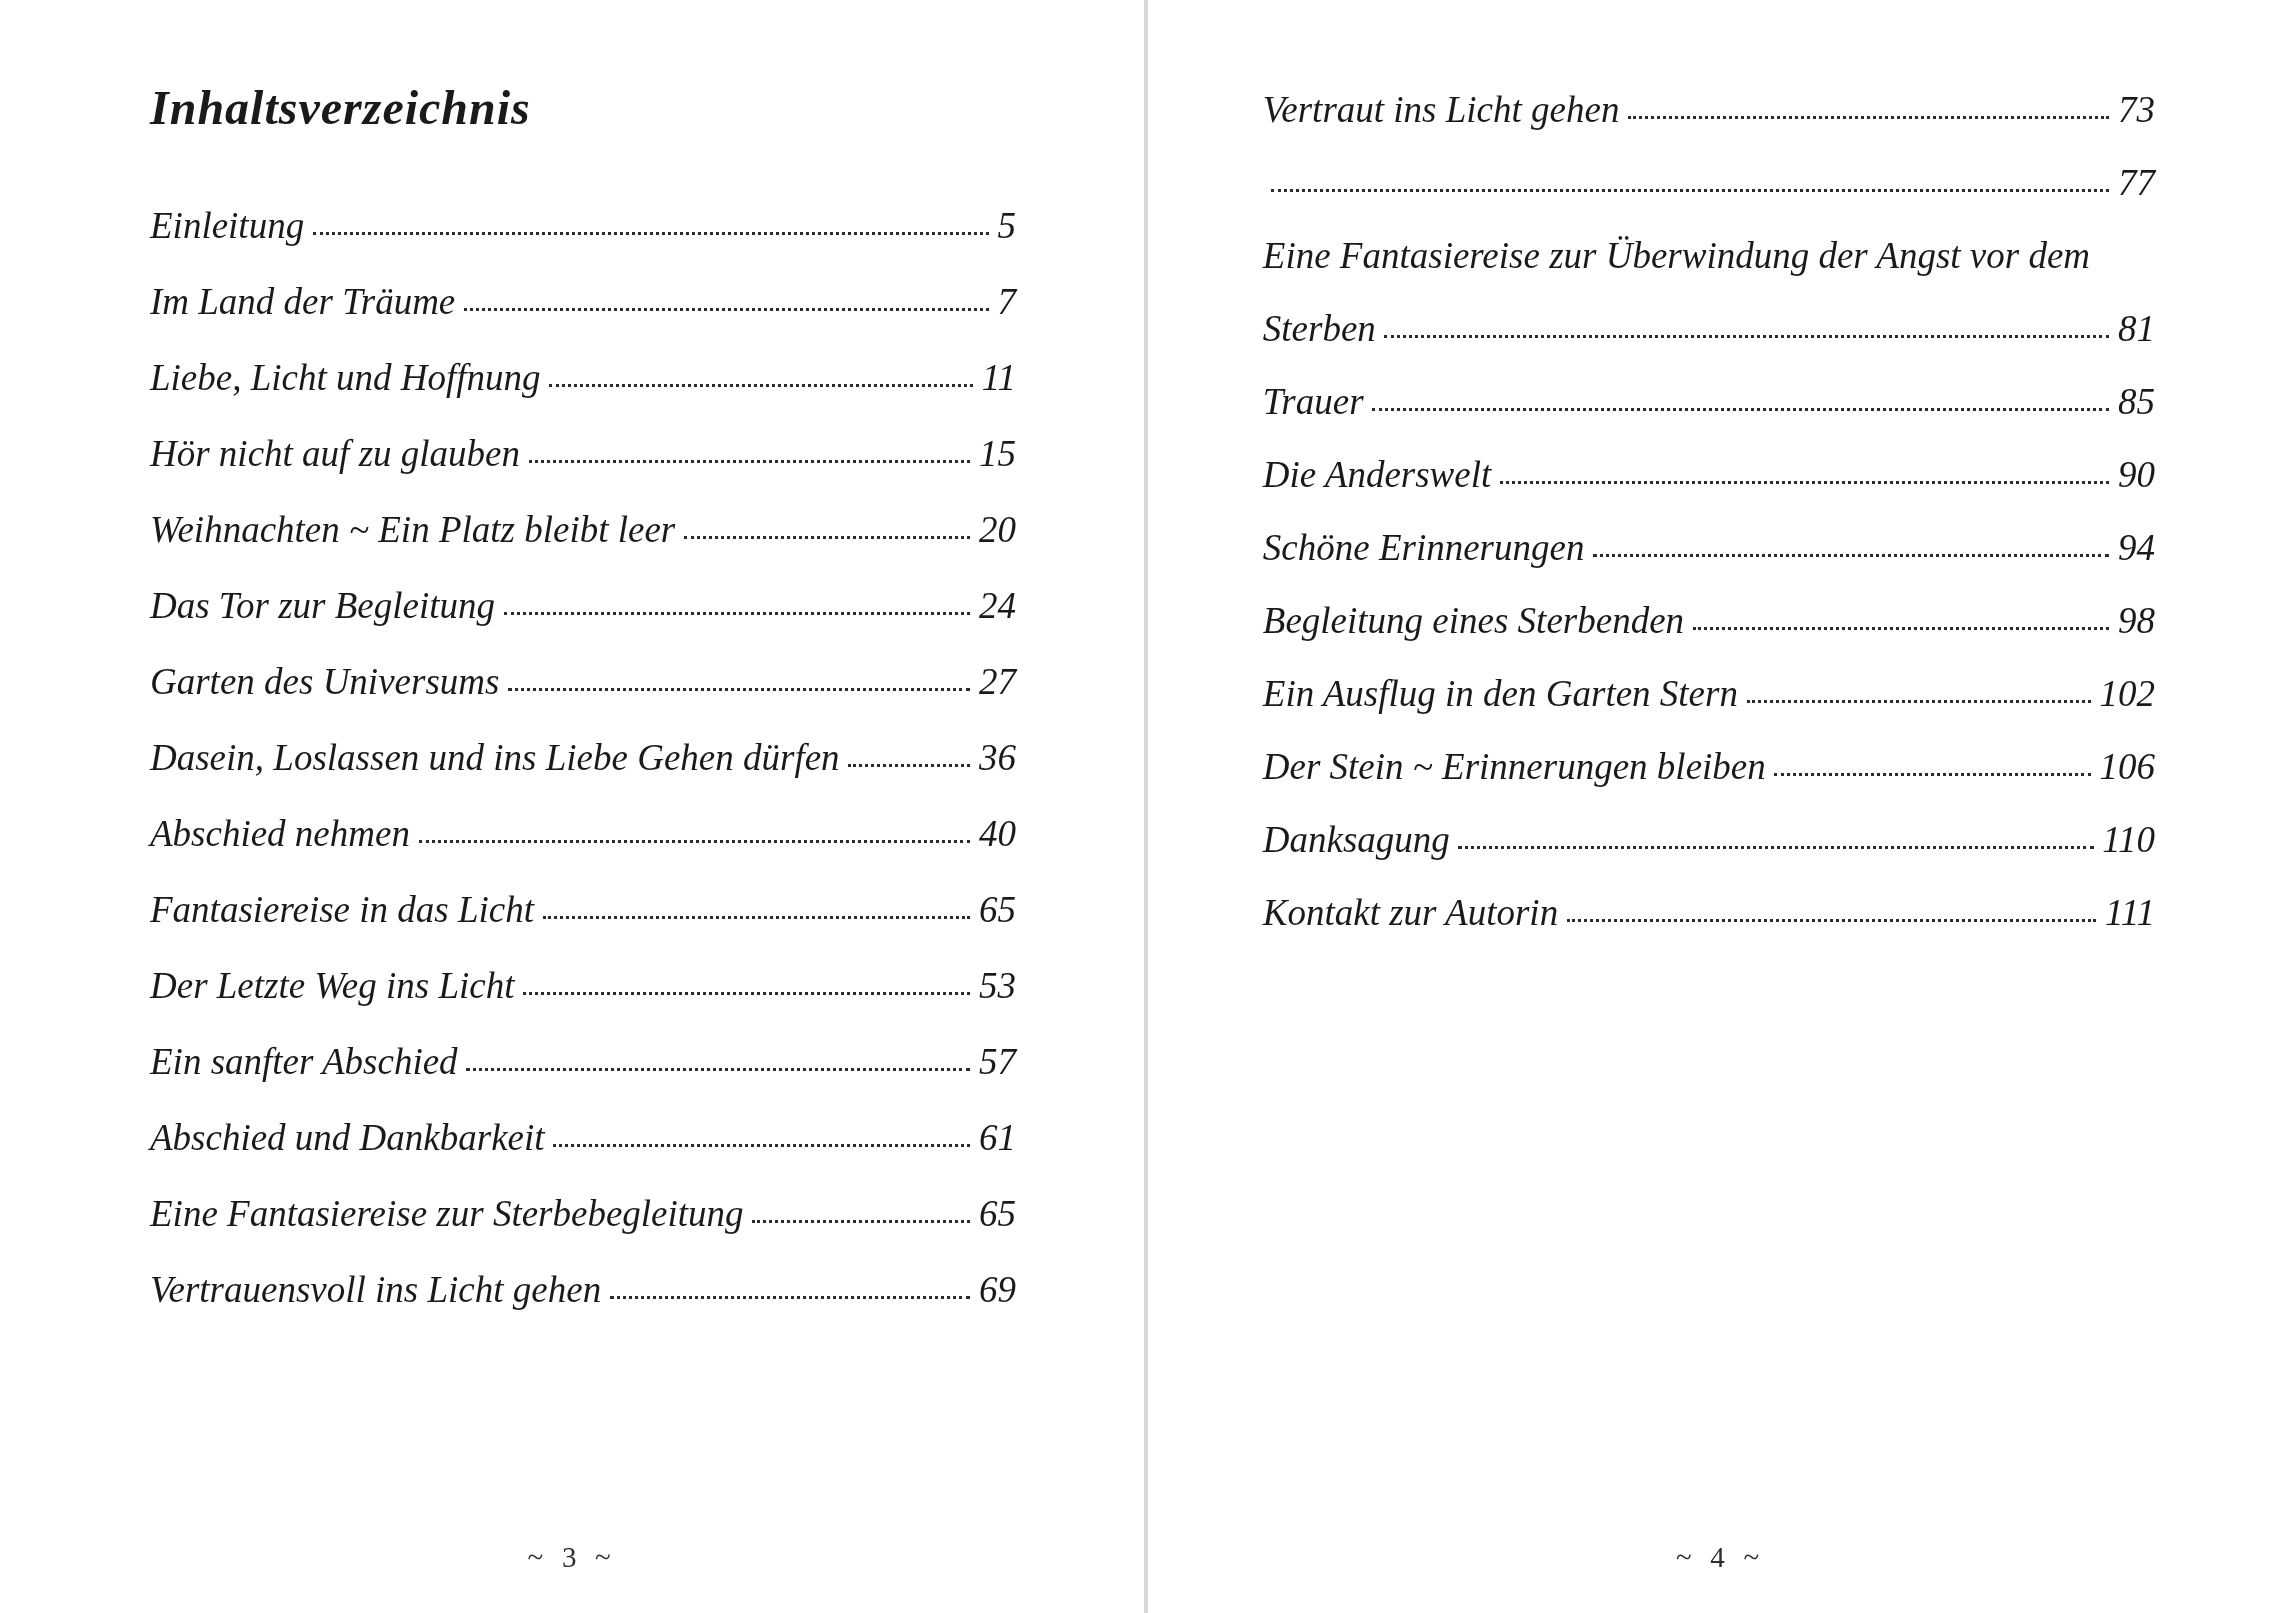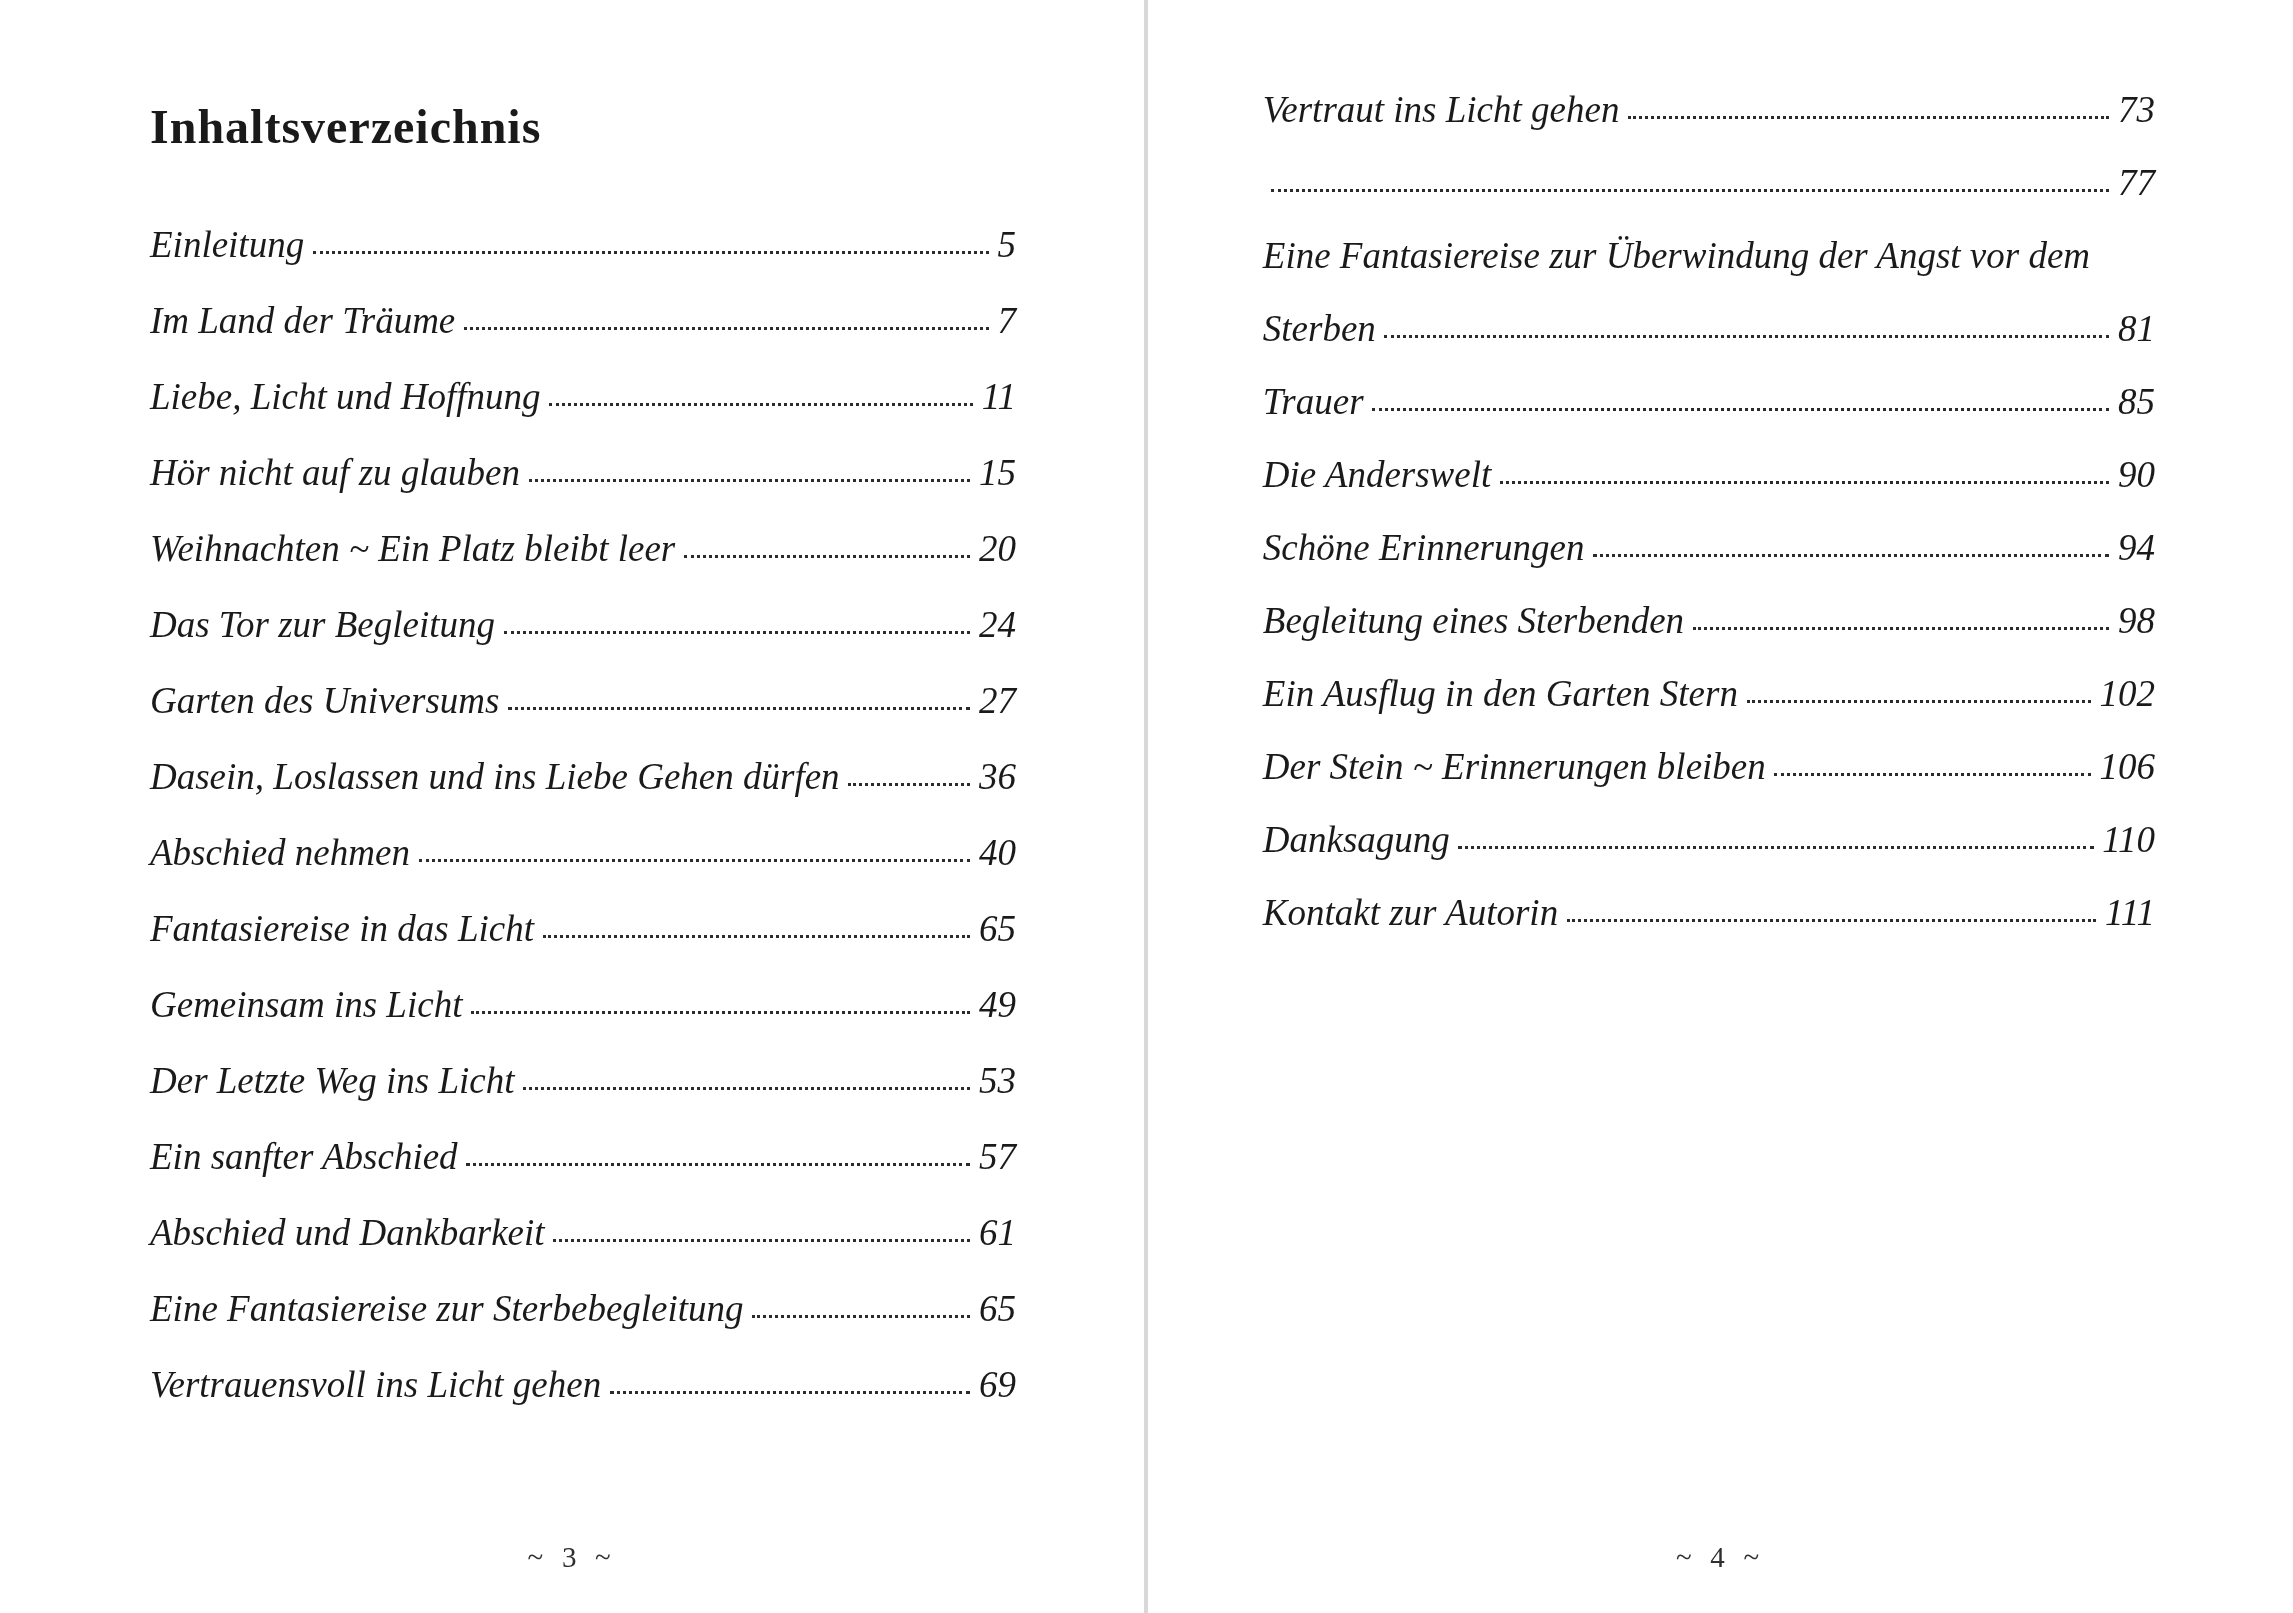--- a/index.html
+++ b/index.html
@@ -17,26 +17,26 @@
   .page {
     position: relative;
     height: 100%;
     background: #ffffff;
   }
   .page.left  { width: 1144px; padding: 84px 128px 0 150px; }
   .divider    { width: 3.8px; height: 100%; background: #d8d8d8; }
   .page.right { flex: 1; padding: 67px 138px 0 115px; border-radius: 16px; }
 
   .toc-title-heading {
+    font-style: italic;
     font-weight: bold;
     font-size: 48px;
     line-height: 1;
     letter-spacing: 1px;
     margin-bottom: 48px;
-    margin-top: 19px;
   }
 
   .toc { width: 100%; }
 
   .toc-row {
     display: flex;
     align-items: flex-end;
     height: 76px;
     padding-bottom: 12.4px;
     width: 100%;
@@ -130,25 +130,20 @@
           <span class="toc-entry-title">Abschied nehmen</span>
           <span class="leader"></span>
           <span class="toc-entry-page">40</span>
         </div>
         <div class="toc-row">
           <span class="toc-entry-title">Fantasiereise in das Licht</span>
           <span class="leader"></span>
           <span class="toc-entry-page">65</span>
         </div>
         <div class="toc-row">
-          <span class="toc-entry-title">Gemeinsam ins Licht</span>
-          <span class="leader"></span>
-          <span class="toc-entry-page">49</span>
-        </div>
-        <div class="toc-row">
           <span class="toc-entry-title">Der Letzte Weg ins Licht</span>
           <span class="leader"></span>
           <span class="toc-entry-page">53</span>
         </div>
         <div class="toc-row">
           <span class="toc-entry-title">Ein sanfter Abschied</span>
           <span class="leader"></span>
           <span class="toc-entry-page">57</span>
         </div>
         <div class="toc-row">

